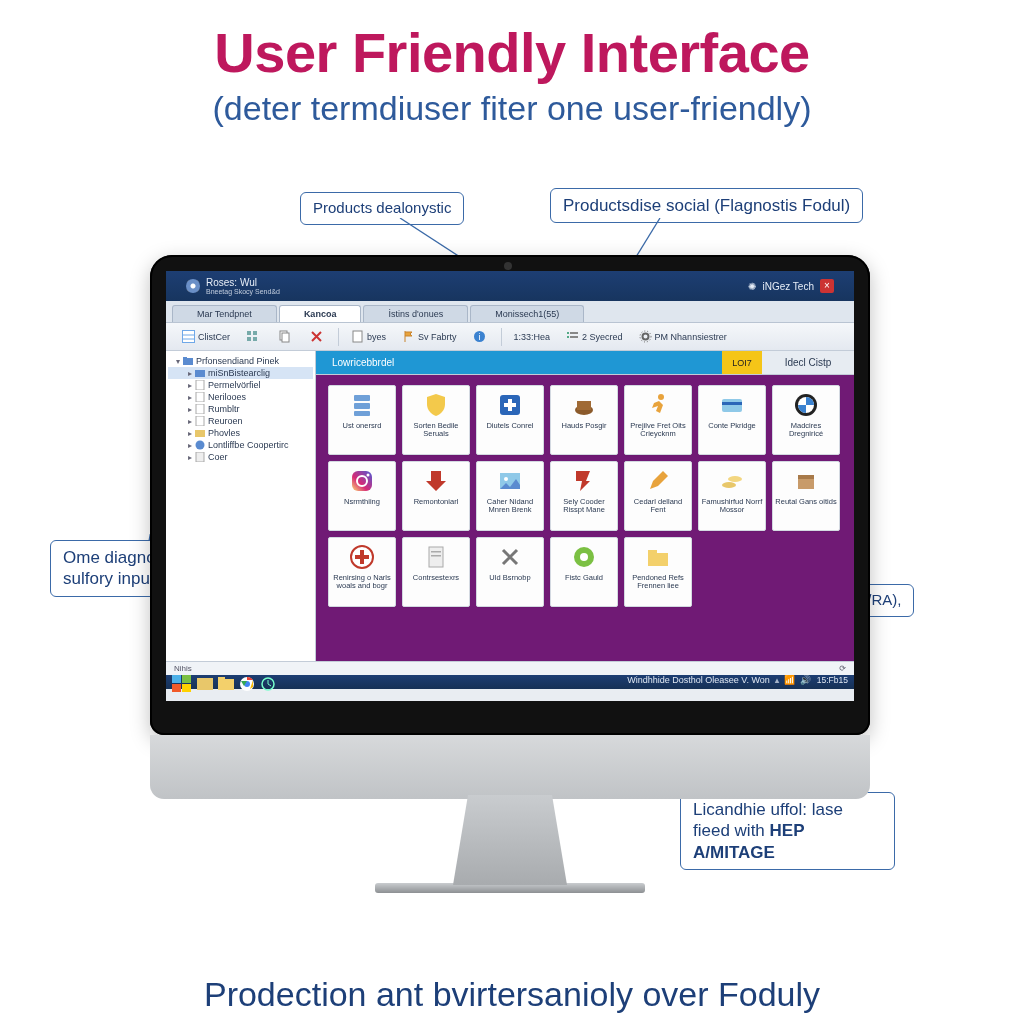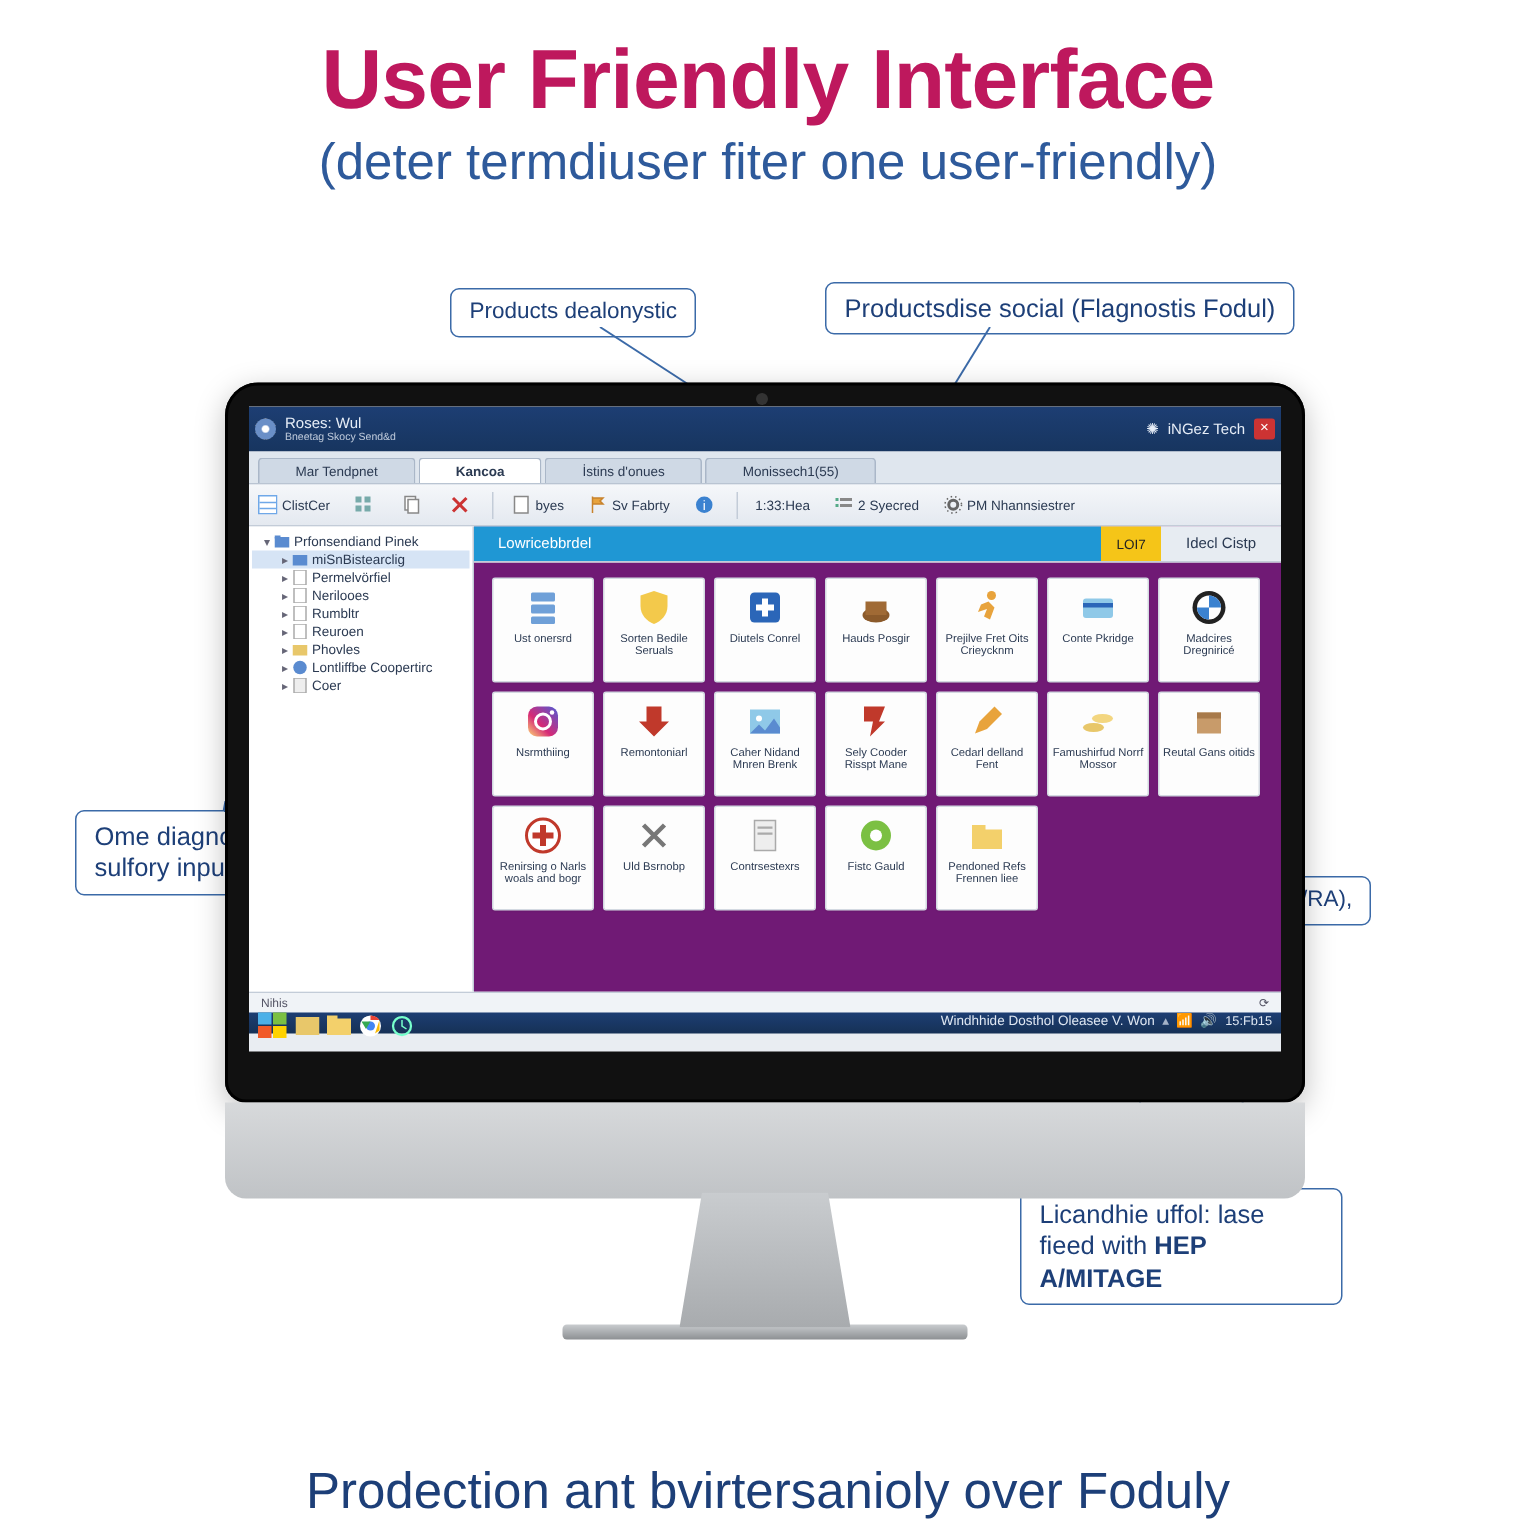--- a/index.html
+++ b/index.html
@@ -98,21 +98,21 @@
     top: 262px; left: 504px;
     width: 8px; height: 8px;
     background: #333; border-radius: 50%;
   }
 
   
   .app-titlebar {
     height: 30px;
     background: linear-gradient(#1d3e73,#17355f);
     display: flex; align-items: center;
-    padding: 0 4px;
+    padding: 0 20px;
     color: #e6edf7; font-size: 10px;
     justify-content: space-between;
   }
   .app-titlebar .left { display: flex; align-items: center; gap: 6px; }
   .app-titlebar .right { display: flex; align-items: center; gap: 6px; }
   .app-titlebar .logo {
     width: 14px; height: 14px; border-radius: 50%;
     background: radial-gradient(circle,#fff 2px,#6a8fc7 3px 7px,#ddd 7px);
   }
   .close-btn {
@@ -137,21 +137,21 @@
     border-bottom: none;
     border-radius: 3px 3px 0 0;
     color: #2b3a52;
   }
   .tab.active { background: #fff; font-weight: 600; }
 
   .app-toolbar {
     height: 28px; background: linear-gradient(#f5f7fa,#e4e9f0);
     border-bottom: 1px solid #c3ccd8;
     display: flex; align-items: center;
-    padding: 0 0; gap: 4px;
+    padding: 0 10px; gap: 4px;
     font-size: 9px; color: #2b3a52;
   }
   .tbtn {
     display: flex; align-items: center; gap: 3px;
     padding: 2px 5px; border: 1px solid transparent;
     border-radius: 3px;
   }
   .sep { width: 1px; height: 18px; background: #c3ccd8; margin: 0 2px; }
   .ticon { width: 13px; height: 13px; display: inline-block; }
 
@@ -182,21 +182,21 @@
     display: flex; align-items: stretch;
     border-bottom: 1px solid #c3ccd8;
   }
   .main-tab {
     padding: 4px 16px; font-size: 10px;
     display: flex; align-items: center;
     color: #2b3a52;
   }
   .main-tab.blue { background: #1f97d4; color: #fff; flex: 1; }
   .main-tab.yellow { background: #f5c518; color: #222; width: 40px; justify-content: center; font-size: 9px; }
-  .main-tab.plain { background: #e7ecf2; width: 80px; justify-content: center; }
+  .main-tab.plain { background: #e7ecf2; width: 92px; justify-content: center; }
 
   .grid {
     flex: 1;
     display: flex; flex-wrap: wrap;
     align-content: flex-start;
     gap: 6px;
     padding: 10px 12px;
     overflow: hidden;
   }
   .card {
@@ -645,34 +645,34 @@
                   <svg viewBox="0 0 28 28">
                     <circle cx="14" cy="14" r="11" fill="#fff" stroke="#c0392b" stroke-width="2"></circle>
                     <path d="M12 7h4v5h5v4h-5v5h-4v-5H7v-4h5z" fill="#c0392b"></path>
                   </svg>
                 </div>
                 <div class="card-label">Renirsing o Narls woals and bogr</div>
               </div>
               <div class="card">
                 <div class="card-ico">
                   <svg viewBox="0 0 28 28">
-                    <path d="M7 7l14 14M21 7L7 21" stroke="#777" stroke-width="3"></path>
-                  </svg>
-                </div>
-                <div class="card-label">Uld Bsrnobp</div>
-              </div>
-              <div class="card">
-                <div class="card-ico">
-                  <svg viewBox="0 0 28 28">
                     <rect x="7" y="4" width="14" height="20" fill="#eee" stroke="#aaa"></rect>
                     <rect x="9" y="8" width="10" height="1.5" fill="#aaa"></rect>
                     <rect x="9" y="12" width="10" height="1.5" fill="#aaa"></rect>
                   </svg>
                 </div>
                 <div class="card-label">Contrsestexrs</div>
+              </div>
+              <div class="card">
+                <div class="card-ico">
+                  <svg viewBox="0 0 28 28">
+                    <path d="M7 7l14 14M21 7L7 21" stroke="#777" stroke-width="3"></path>
+                  </svg>
+                </div>
+                <div class="card-label">Uld Bsrnobp</div>
               </div>
               <div class="card">
                 <div class="card-ico">
                   <svg viewBox="0 0 28 28">
                     <circle cx="14" cy="14" r="10" fill="#7bc043"></circle>
                     <circle cx="14" cy="14" r="4" fill="#fff"></circle>
                   </svg>
                 </div>
                 <div class="card-label">Fistc Gauld</div>
               </div>

